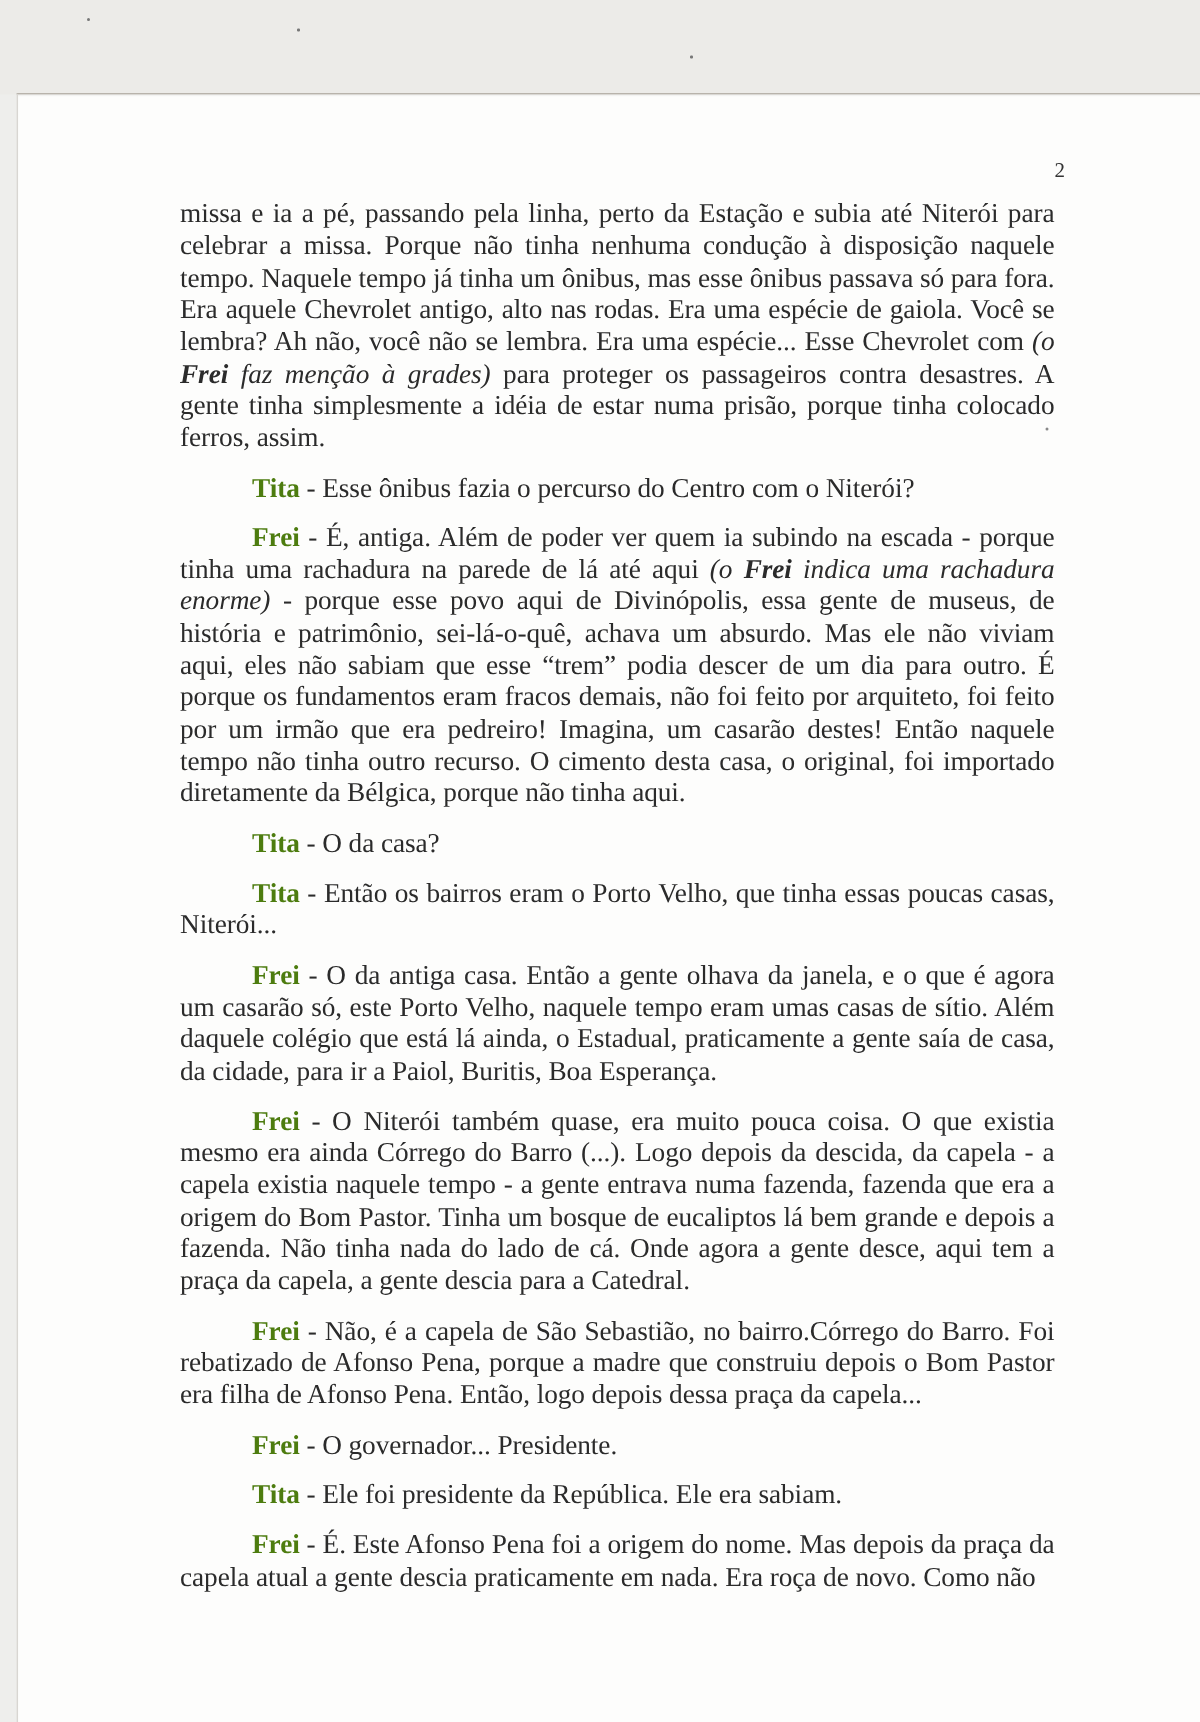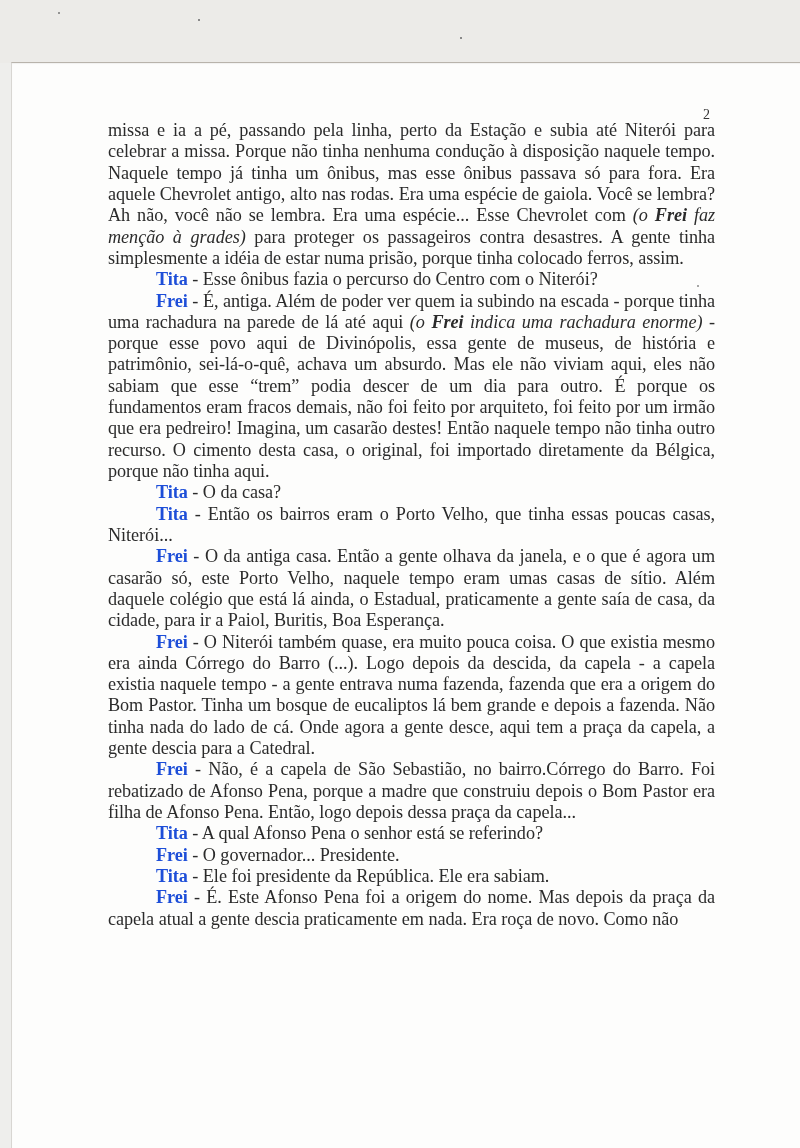--- a/index.html
+++ b/index.html
@@ -23,23 +23,23 @@
   }
   .page-number {
     position: absolute; left: 703px; top: 107px; font-size: 14px; color: #333;
   }
   .text {
     position: absolute; left: 108px; top: 120px; width: 607px;
     font-size: 18.2px; line-height: 21.32px;
     text-align: justify; text-justify: inter-word;
     letter-spacing: -0.05px;
   }
-  .text p { margin: 0; }
+  .text p { margin: 12px; }
   .text p.ind { text-indent: 48px; }
-  .spk { font-weight: bold; color: #1d4ed8; }
+  .spk { font-weight: bold; color: #4d7c0f; }
   .u { text-decoration-color: #555; text-decoration-thickness: 1px; text-underline-offset: 2px; }
   .dot-art { position: absolute; left: 697px; top: 285px; width: 2px; height: 2px; background: #888; border-radius: 50%; }
 </style>
 </head>
 <body>
 
 <div class="scan-top">
   <span class="speck" style="left:58px;top:12px"></span>
   <span class="speck" style="left:198px;top:19px;width:1.5px;height:1.5px"></span>
   <span class="speck" style="left:460px;top:37px;width:1.5px;height:1.5px"></span>
@@ -53,17 +53,16 @@
 
 <div class="text" id="body-text">
     <p><span>missa e ia a pé, passando pela linha, perto da Estação e subia até Niterói para celebrar a missa. Porque não tinha nenhuma condução à disposição naquele tempo. Naquele tempo já tinha um ônibus, mas esse ônibus passava só para fora. Era aquele Chevrolet antigo, alto nas rodas. Era uma espécie de gaiola. Você se lembra? Ah não, você não se lembra. Era uma espécie... Esse Chevrolet com </span><span style="font-style: italic;">(o </span><span style="font-style: italic; font-weight: bold;">Frei</span><span style="font-style: italic;"> faz menção à grades)</span><span> para proteger os passageiros contra desastres. A gente tinha simplesmente a idéia de estar numa prisão, porque tinha colocado ferros, assim.</span></p>
     <p class="ind"><span class="spk">Tita</span><span> - Esse ônibus fazia o percurso do Centro com o Niterói?</span></p>
     <p class="ind"><span class="spk">Frei</span><span> - É, antiga. Além de poder ver quem ia subindo na escada - porque tinha uma rachadura na parede de lá até aqui </span><span style="font-style: italic;">(o </span><span style="font-style: italic; font-weight: bold;">Frei</span><span style="font-style: italic;"> indica uma rachadura enorme)</span><span> - porque esse povo aqui de Divinópolis, </span><span class="u">essa gente de museus, de história e patrimônio, sei-lá-o-quê, achava um absurdo. Mas ele não viviam aqui, eles não sabiam que esse “trem” podia descer de um dia para outro. É porque os fundamentos eram fracos demais, não foi feito por arquiteto, foi feito por um irmão que era pedreiro! Imagina, um casarão destes! Então naquele tempo não tinha outro recurso. O cimento desta casa, o original, foi importado diretamente da Bélgica, porque não tinha aqui.</span></p>
     <p class="ind"><span class="spk">Tita</span><span> - O da casa?</span></p>
     <p class="ind"><span class="spk">Tita</span><span> - Então os bairros eram o Porto Velho, que tinha essas poucas casas, Niterói...</span></p>
     <p class="ind"><span class="spk">Frei</span><span> - O da antiga casa. Então a gente olhava da janela, e o que é agora um casarão só, este Porto Velho, naquele tempo eram umas casas de sítio. Além daquele colégio que está lá ainda, o Estadual, praticamente a gente saía de casa, da cidade, para ir a Paiol, Buritis, Boa Esperança.</span></p>
     <p class="ind"><span class="spk">Frei</span><span> - O Niterói também quase, era muito pouca coisa. O que existia mesmo era ainda</span><span class="u"> Córrego do Barro (...). Logo depois da descida, da capela - a capela existia naquele tempo - a gente entrava numa fazenda, fazenda que era a origem do Bom Pastor. Tinha um bosque de eucaliptos lá bem grande e depois a fazenda. Não tinha nada do lado de cá. Onde agora a gente desce, aqui tem a praça da capela, a gente descia para a Catedral</span><span>.</span></p>
     <p class="ind"><span class="spk">Frei</span><span> - Não, é a capela de São Sebastião, no </span><span class="u">bairro.Córrego do Barro. Foi rebatizado de Afonso Pena, porque a madre que construiu depois o Bom Pastor era filha de Afonso Pena</span><span>. Então, logo depois dessa praça da capela...</span></p>
-    <p class="ind"><span class="spk">Tita</span><span> - A qual Afonso Pena o senhor está se referindo?</span></p>
     <p class="ind"><span class="spk">Frei</span><span> - O governador... Presidente.</span></p>
     <p class="ind"><span class="spk">Tita</span><span> - Ele foi presidente da República. Ele era sabiam.</span></p>
     <p class="ind"><span class="spk">Frei</span><span> - É. Este Afonso Pena foi a origem do nome. Mas depois da praça da capela atual a gente descia praticamente em nada. Era roça de novo. Como não</span></p>
   </div>
 
 </body></html>

